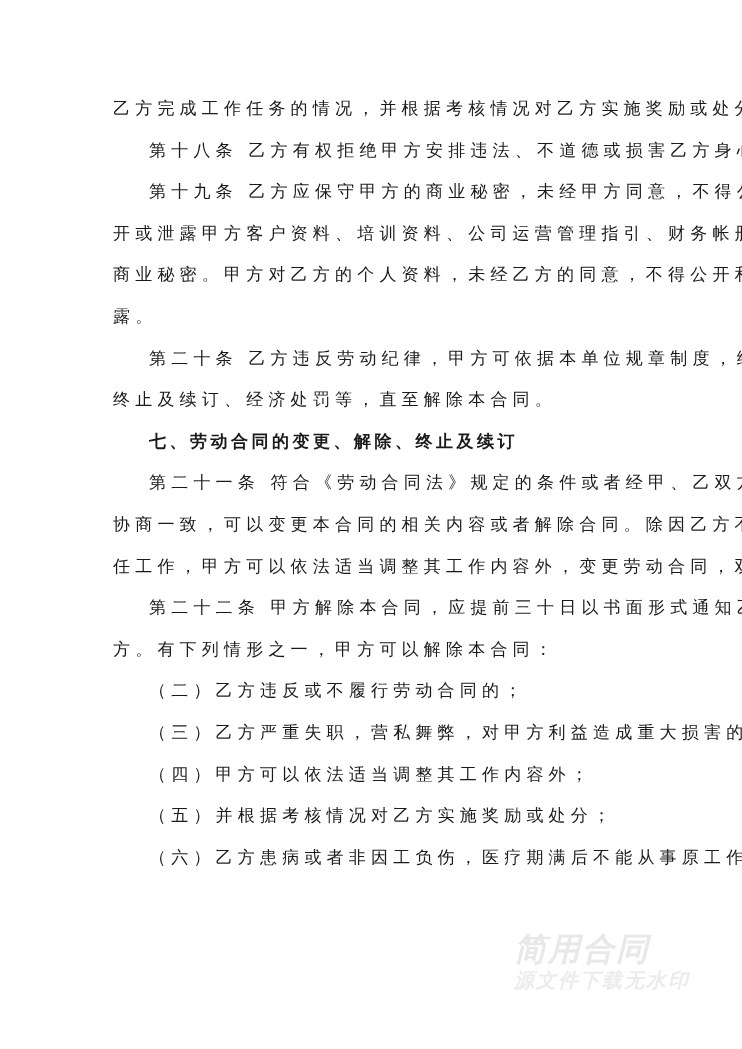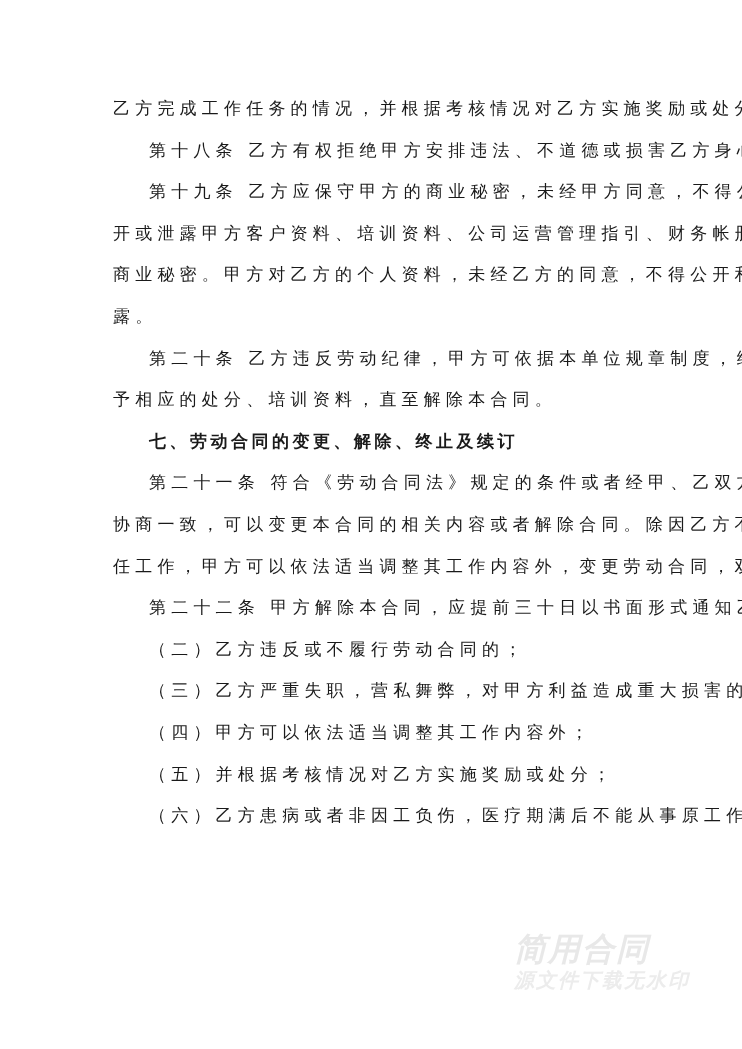--- a/index.html
+++ b/index.html
@@ -25,26 +25,27 @@
 <body>
 
 <div class="page">
   <div class="line">乙方完成工作任务的情况，并根据考核情况对乙方实施奖励或处分。</div>
   <div class="line indent">第十八条 乙方有权拒绝甲方安排违法、不道德或损害乙方身心</div>
   <div class="line indent">第十九条 乙方应保守甲方的商业秘密，未经甲方同意，不得公</div>
   <div class="line">开或泄露甲方客户资料、培训资料、公司运营管理指引、财务帐册等</div>
   <div class="line">商业秘密。甲方对乙方的个人资料，未经乙方的同意，不得公开和泄</div>
   <div class="line">露。</div>
   <div class="line indent">第二十条 乙方违反劳动纪律，甲方可依据本单位规章制度，给</div>
-  <div class="line">予相应的处分、培训资料，直至解除本合同。</div>
+  <div class="line">终止及续订、经济处罚等，直至解除本合同。</div>
   <div class="line indent heading">七、劳动合同的变更、解除、终止及续订</div>
   <div class="line indent">第二十一条 符合《劳动合同法》规定的条件或者经甲、乙双方</div>
   <div class="line">协商一致，可以变更本合同的相关内容或者解除合同。除因乙方不胜</div>
   <div class="line">任工作，甲方可以依法适当调整其工作内容外，变更劳动合同，双方</div>
   <div class="line indent">第二十二条 甲方解除本合同，应提前三十日以书面形式通知乙</div>
+  <div class="line">方。有下列情形之一，甲方可以解除本合同：</div>
   <div class="line indent">（二）乙方违反或不履行劳动合同的；</div>
   <div class="line indent">（三）乙方严重失职，营私舞弊，对甲方利益造成重大损害的；</div>
   <div class="line indent">（四）甲方可以依法适当调整其工作内容外；</div>
   <div class="line indent">（五）并根据考核情况对乙方实施奖励或处分；</div>
   <div class="line indent">（六）乙方患病或者非因工负伤，医疗期满后不能从事原工作，</div>
 </div>
 
 <div class="wm wm1">简用合同</div>
 <div class="wm wm2">源文件下载无水印</div>
 

